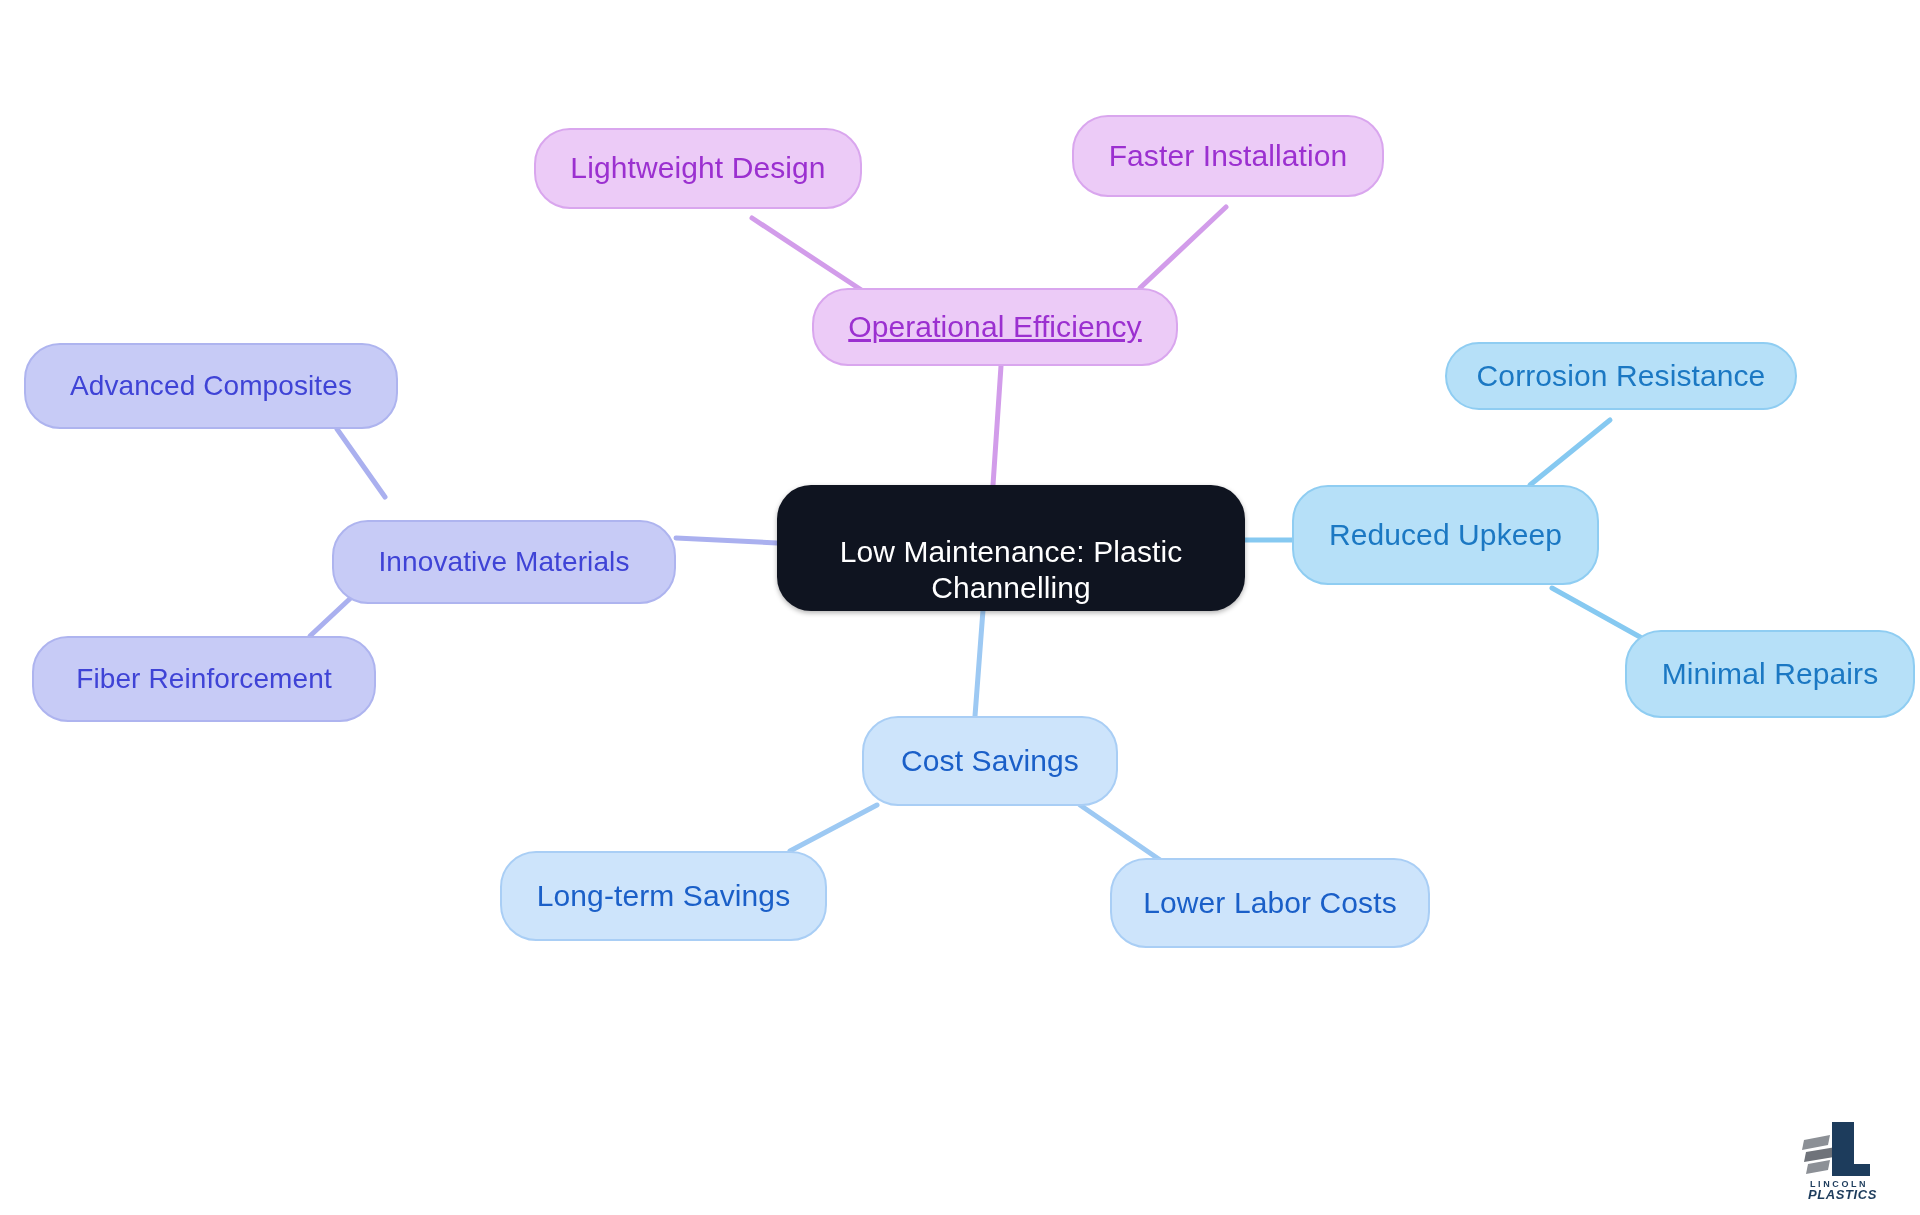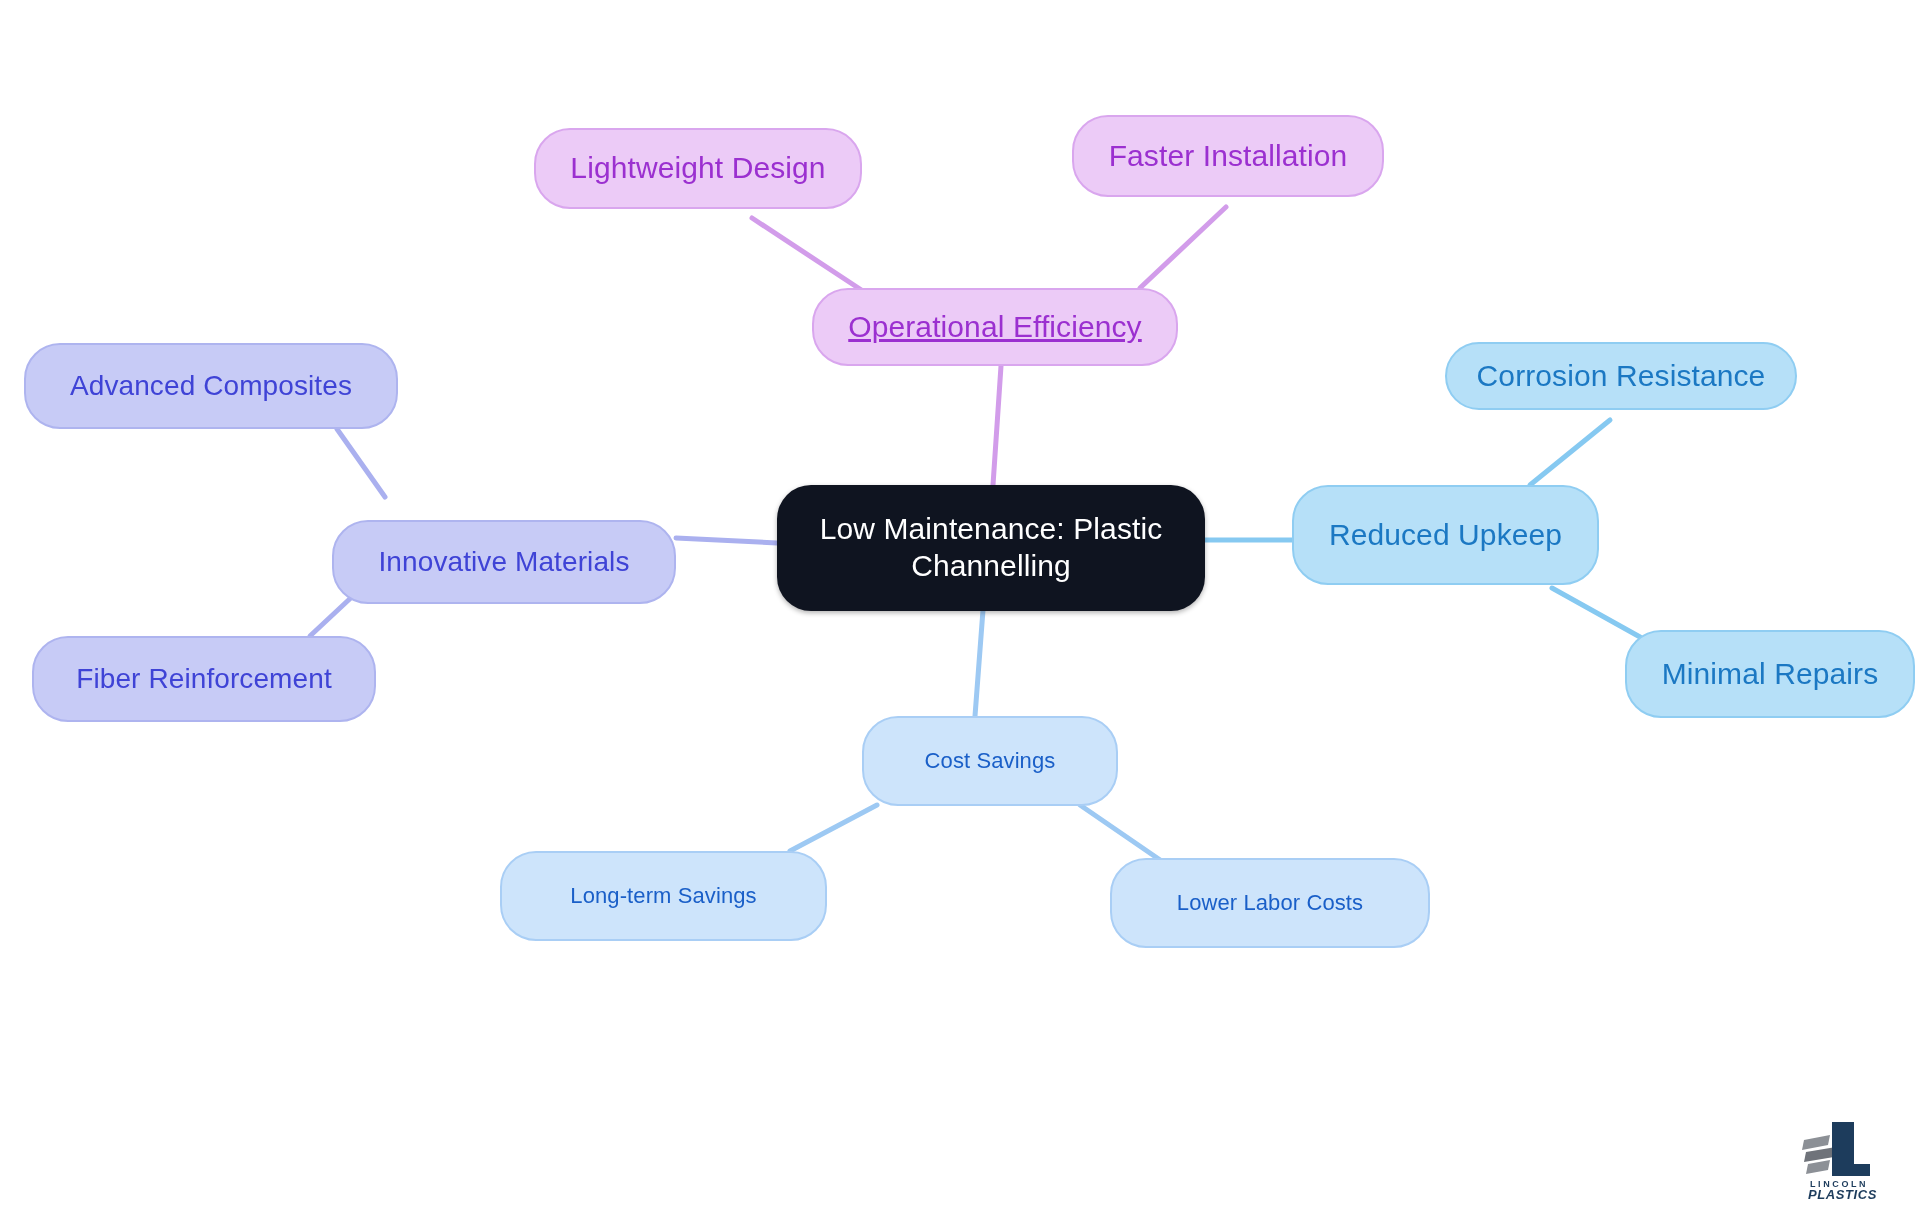--- a/index.html
+++ b/index.html
@@ -64,21 +64,21 @@
   .node-sky {
     background: #b6e0f8;
     border-color: #8fcdf2;
     color: #1b78c3;
     font-size: 30px;
   }
   .node-blue {
     background: #cde4fb;
     border-color: #a9cef5;
     color: #1a5fc8;
-    font-size: 22px;
+    font-size: 30px;
   }
   #logo {
     position: absolute;
     left: 1796px;
     top: 1116px;
     width: 108px;
     height: 86px;
     z-index: 9;
   }
 </style>
@@ -107,21 +107,21 @@
 
     <path d="M 1552 588 L 1640 637" stroke="#86c9f1" stroke-width="5" fill="none" stroke-linecap="round"></path>
 
     <path d="M 983 610 L 975 716" stroke="#9dc9f3" stroke-width="5" fill="none" stroke-linecap="round"></path>
 
     <path d="M 877 805 L 790 851" stroke="#9dc9f3" stroke-width="5" fill="none" stroke-linecap="round"></path>
 
     <path d="M 1080 805 L 1163 862" stroke="#9dc9f3" stroke-width="5" fill="none" stroke-linecap="round"></path>
   </svg>
 
-  <div class="node node-root" style="left:777px; top:485px; width:428px; height:126px;">
+  <div class="node node-root" style="left:777px; top:485px; width:468px; height:126px;align-items:flex-end;">
     <span>Low Maintenance: Plastic Channelling</span>
   </div>
 
   <div class="node node-pink" style="left:812px; top:288px; width:366px; height:78px;text-decoration:underline;">
     <span>Operational Efficiency</span>
   </div>
 
   <div class="node node-pink" style="left:534px; top:128px; width:328px; height:81px;">
     <span>Lightweight Design</span>
   </div>

